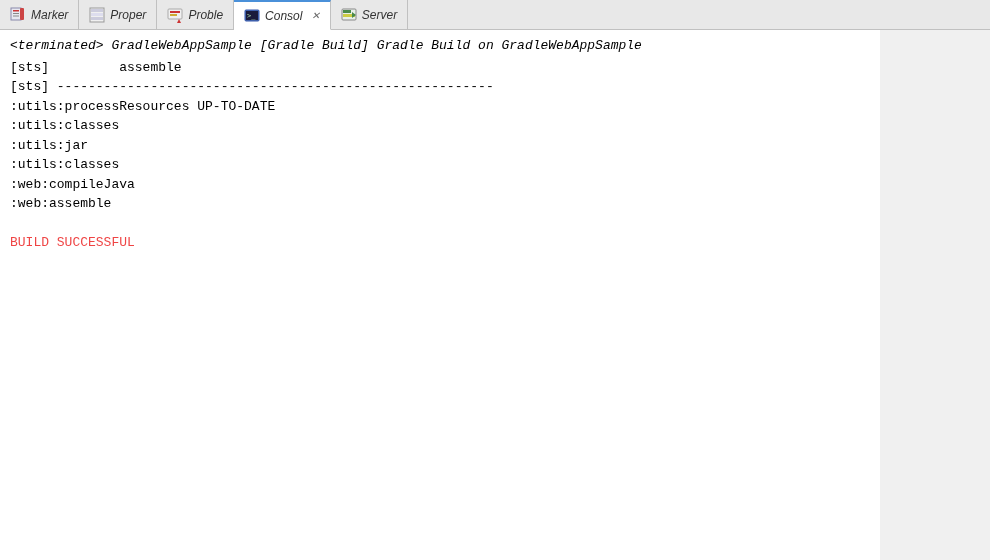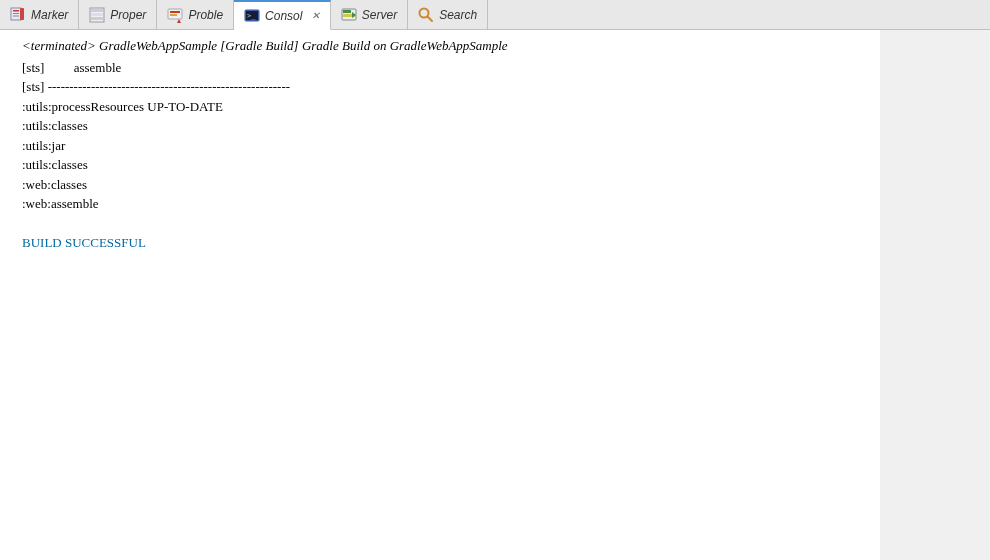--- a/index.html
+++ b/index.html
@@ -61,40 +61,40 @@
       font-size: 10px;
       color: #666;
       cursor: pointer;
     }
 
     .console-area {
       background: #ffffff;
       width: 880px;
       height: calc(560px - 30px);
       overflow-y: auto;
-      padding: 6px 22px;
-      font-family: Liberation Serif, serif;
+      padding: 6px 10px;
+      font-family: Liberation Mono, monospace;
       font-size: 13px;
       line-height: 1.5;
       color: #000000;
     }
 
     .console-line {
       display: block;
       white-space: pre;
     }
 
     .console-header {
       color: #000;
       font-style: italic;
       margin-bottom: 2px;
     }
 
     .build-success {
-      color: #0369a1;
+      color: #ef4444;
       font-weight: normal;
     }
   </style>
 </head>
 <body>
 
 <div class="tab-bar">
 
   <div class="tab">
     <span class="tab-icon">
@@ -151,36 +151,27 @@
       <svg width="16" height="16" viewBox="0 0 16 16">
         <rect x="1" y="2" width="14" height="11" fill="#e8f0e8" stroke="#888" stroke-width="1" rx="1"></rect>
         <rect x="2" y="3" width="8" height="3" fill="#4a8a4a"></rect>
         <rect x="2" y="7" width="12" height="3" fill="#cccc44"></rect>
         <polygon points="11,5 15,8 11,11" fill="#4a8a4a"></polygon>
       </svg>
     </span>
     <span>Server</span>
   </div>
 
-  <div class="tab">
-    <span class="tab-icon">
-      <svg width="16" height="16" viewBox="0 0 16 16">
-        <circle cx="6" cy="6" r="4.5" fill="none" stroke="#cc8833" stroke-width="2"></circle>
-        <line x1="9.5" y1="9.5" x2="14" y2="14" stroke="#cc8833" stroke-width="2" stroke-linecap="round"></line>
-      </svg>
-    </span>
-    <span>Search</span>
-  </div>
 </div>
 
 <div class="console-area">
   <span class="console-line console-header">&lt;terminated&gt; GradleWebAppSample [Gradle Build] Gradle Build on GradleWebAppSample</span>
   <span class="console-line">[sts]         assemble</span>
   <span class="console-line">[sts] --------------------------------------------------------</span>
   <span class="console-line">:utils:processResources UP-TO-DATE</span>
   <span class="console-line">:utils:classes</span>
   <span class="console-line">:utils:jar</span>
   <span class="console-line">:utils:classes</span>
-  <span class="console-line">:web:classes</span>
+  <span class="console-line">:web:compileJava</span>
   <span class="console-line">:web:assemble</span>
   <span class="console-line">&nbsp;</span>
   <span class="console-line build-success">BUILD SUCCESSFUL</span>
 </div>
 
 </body></html>

